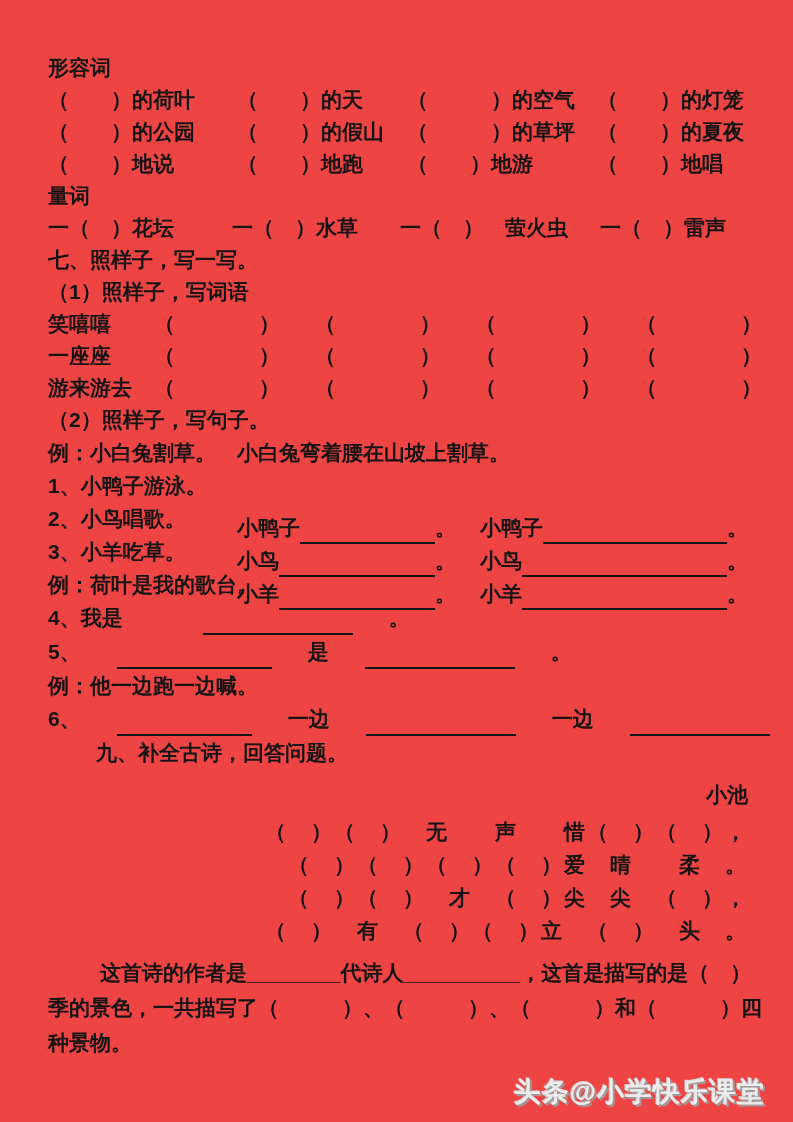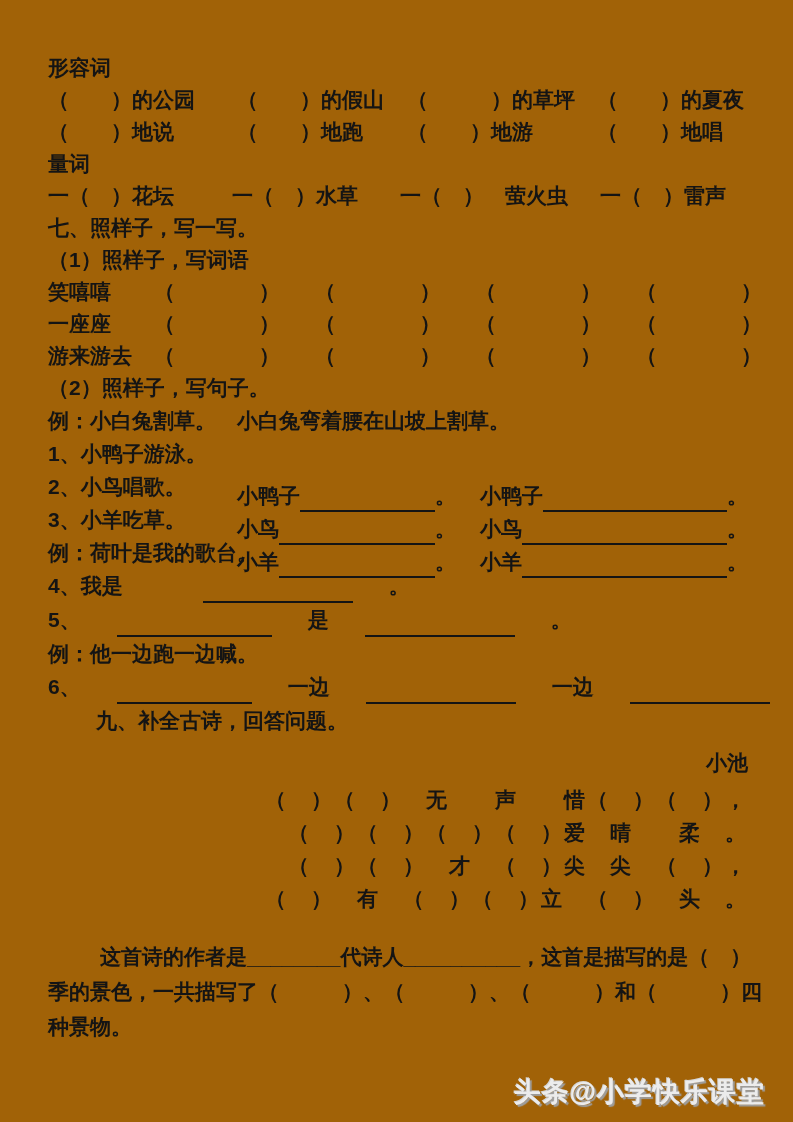--- a/index.html
+++ b/index.html
@@ -1,19 +1,19 @@
 <!DOCTYPE html>
 <html><head>
 <meta charset="utf-8">
 <style>
   html,body{margin:0;padding:0;background:#ffffff;}
   .page{
     position:relative;
     width:793px;height:1122px;
-    background:#a16207;
+    background:#ef4444;
     font-family:"Liberation Sans","DejaVu Sans",sans-serif;
     font-weight:700;
     color:#141414;
     overflow:hidden;
   }
   .content{
     position:absolute;left:48px;top:52px;width:700px;
     font-size:21px;
   }
   .ln{height:32px;line-height:32px;white-space:nowrap;}
@@ -39,38 +39,44 @@
   .bl{border-bottom:2px solid #141414;height:27px;display:inline-block;flex:none;}
   .w150{width:150px;} .w155{width:155px;} .w135{width:135px;} .w140{width:140px;}
   .gap8{display:inline-block;width:8px;}
   
   .center{text-align:right;white-space:nowrap;}
   .poem-title{height:40px;line-height:40px;margin-top:6px;}
   .poem-line{height:33px;line-height:33px;letter-spacing:2px;}
   
   .para{height:35px;line-height:35px;white-space:nowrap;}
   .indent{text-indent:52px;}
-  .para-first{margin-top:24px;text-align:right;}
+  .para-first{margin-top:8px;text-align:right;}
   
   .watermark{
     position:absolute;right:28px;top:1074px;
     font-size:27px;letter-spacing:1px;
     color:#ececec;
     text-shadow:2px 2px 1px #9e9e9e,-1px -1px 0 #d6d6d6;
     white-space:nowrap;
   }
 </style>
 </head>
 <body>
 
 <div class="page">
   <div class="content">
 
     <div class="ln">形容词</div>
     <div class="row4">
+      <span>（　　）的荷叶</span>
+      <span>（　　）的天</span>
+      <span>（　　　）的空气</span>
+      <span>（　　）的灯笼</span>
+    </div>
+    <div class="row4">
       <span>（　　）的公园</span>
       <span>（　　）的假山</span>
       <span>（　　　）的草坪</span>
       <span>（　　）的夏夜</span>
     </div>
     <div class="row4">
       <span>（　　）地说</span>
       <span>（　　）地跑</span>
       <span>（　　）地游</span>
       <span>（　　）地唱</span>

